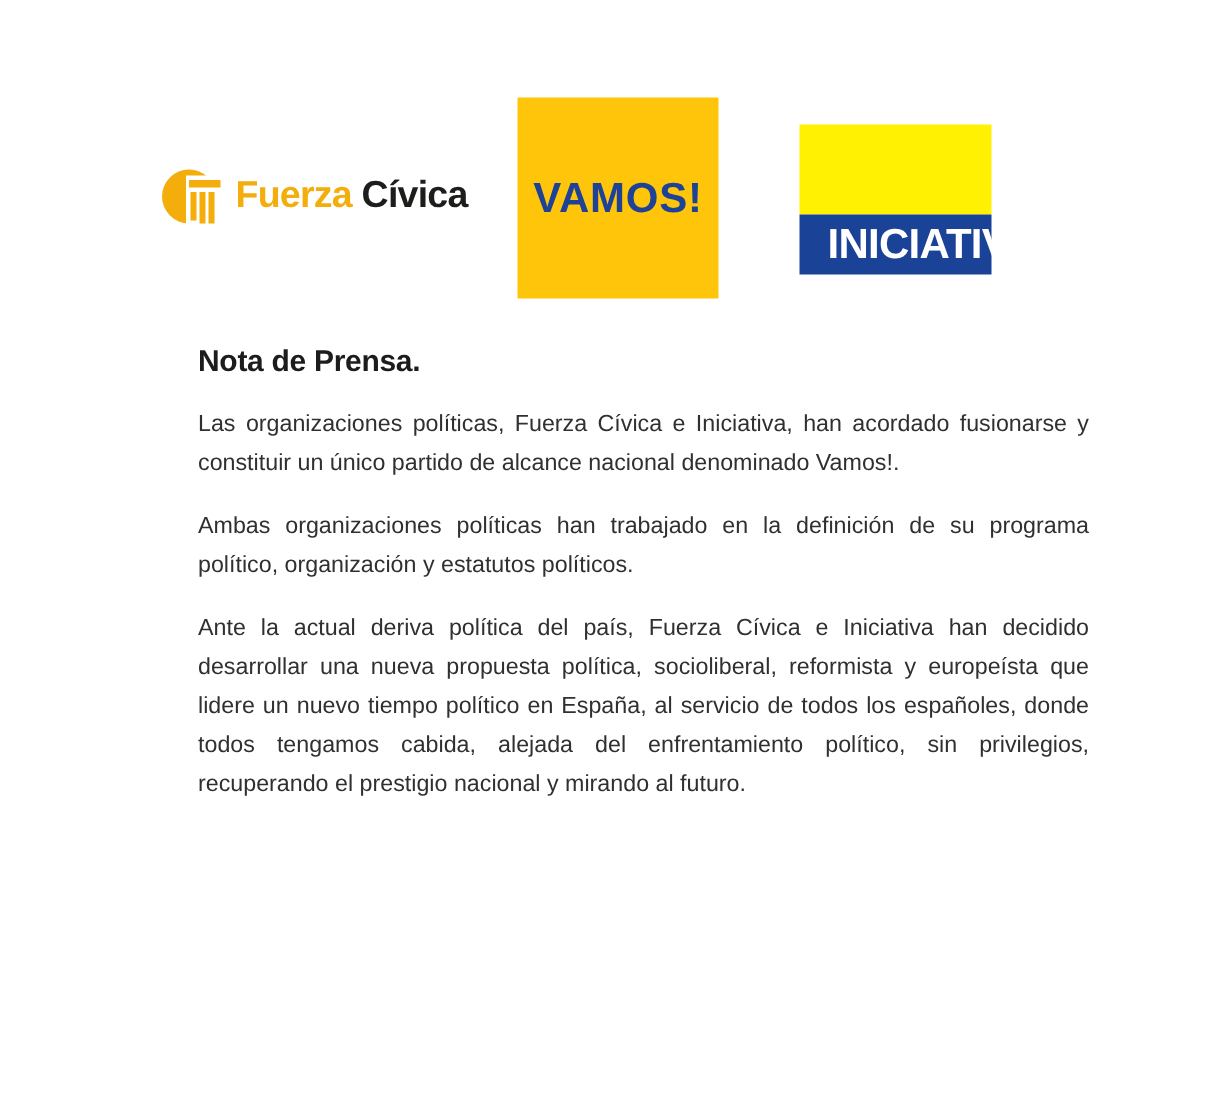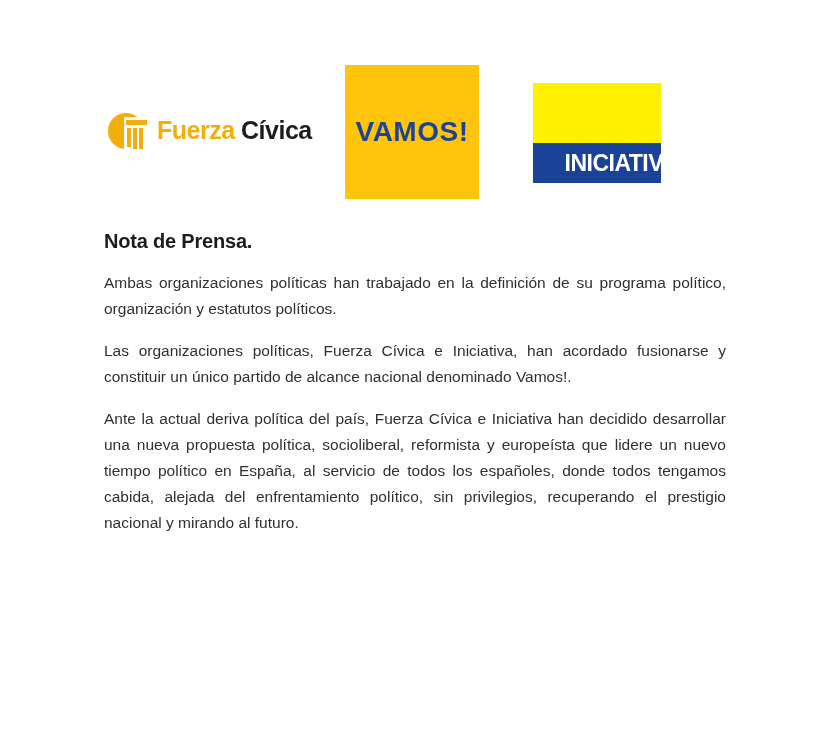--- a/index.html
+++ b/index.html
@@ -46,26 +46,26 @@
     position: absolute; left: 533px; top: 83px;
     width: 128px; height: 100px;
     display: flex; flex-direction: column;
   }
   .ini-yellow { height: 60px; background: var(--ini-yellow, #FFF101); }
   .ini-blue {
     height: 40px; background: var(--ini-blue, #1A4297);
     display: flex; align-items: center; justify-content: center;
   }
   .ini-blue span {
-    color: #ffffff; font-weight: bold; font-size: 23px;
+    color: #ffffff; font-weight: bold; font-size: 28px;
     letter-spacing: -0.5px; line-height: 1; margin-left: 48px;
   }
 
   
-  .doc { padding: 0 46px 0 104px; }
+  .doc { padding: 0 46px 0 104px; margin-left: 28px; }
   .doc-title {
     margin-top: 30px;
     font-size: 20px; font-weight: bold; color: #1c1c1c;
     line-height: 24px; letter-spacing: -0.2px;
   }
   .doc p {
     margin-top: 16px;
     font-size: 15.5px; line-height: 26px; color: #303030;
     text-align: justify;
   }
@@ -100,18 +100,18 @@
       <div class="ini-yellow"></div>
       <div class="ini-blue">
         <span>INICIATIVA</span>
       </div>
     </div>
 
   </header>
 
   <main class="doc">
     <h1 class="doc-title">Nota de Prensa.</h1>
+    <p>Las organizaciones políticas, Fuerza Cívica e Iniciativa, han acordado fusionarse y constituir un único partido de alcance nacional denominado Vamos!.</p>
     <p>Ambas organizaciones políticas han trabajado en la definición de su programa político, organización y estatutos políticos.</p>
-    <p>Las organizaciones políticas, Fuerza Cívica e Iniciativa, han acordado fusionarse y constituir un único partido de alcance nacional denominado Vamos!.</p>
     <p>Ante la actual deriva política del país, Fuerza Cívica e Iniciativa han decidido desarrollar una nueva propuesta política, socioliberal, reformista y europeísta que lidere un nuevo tiempo político en España, al servicio de todos los españoles, donde todos tengamos cabida, alejada del enfrentamiento político, sin privilegios, recuperando el prestigio nacional y mirando al futuro.</p>
   </main>
 
 </div>
 
 </body></html>

